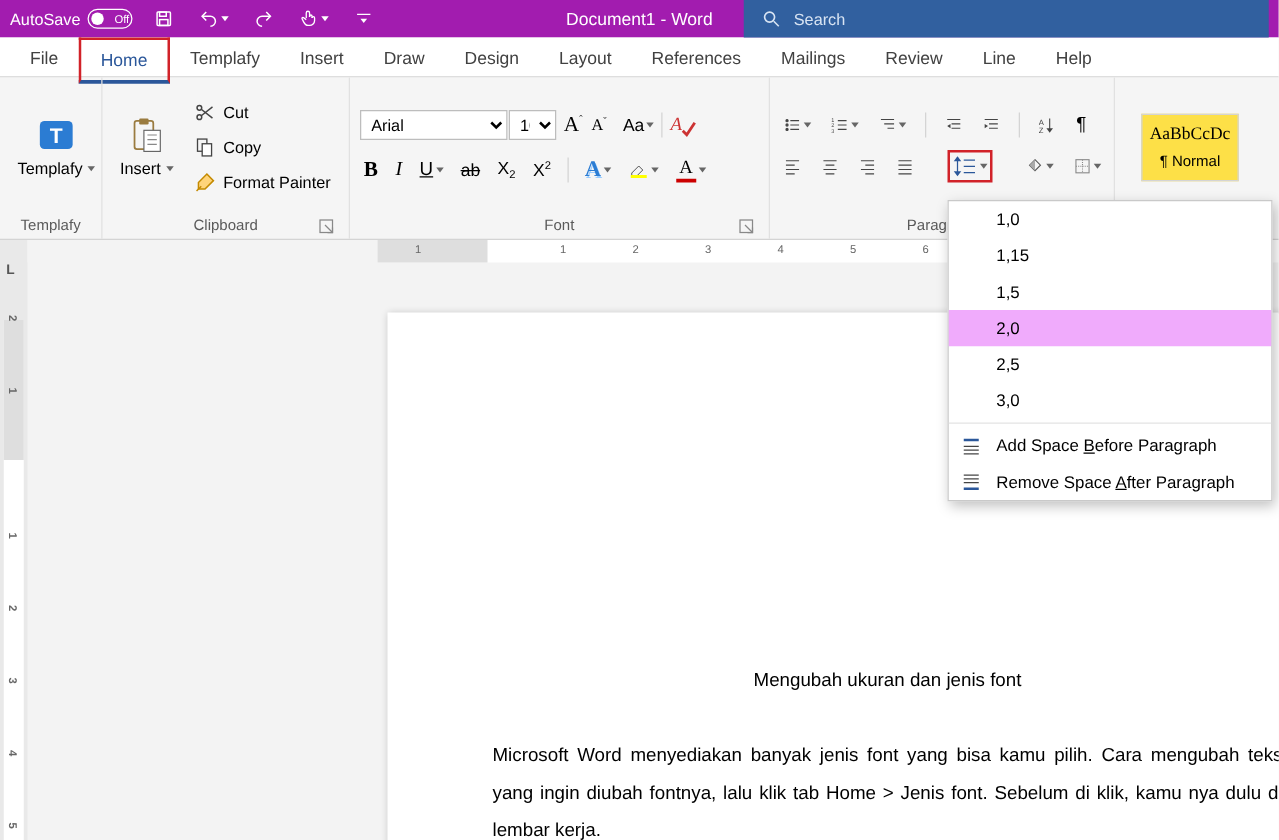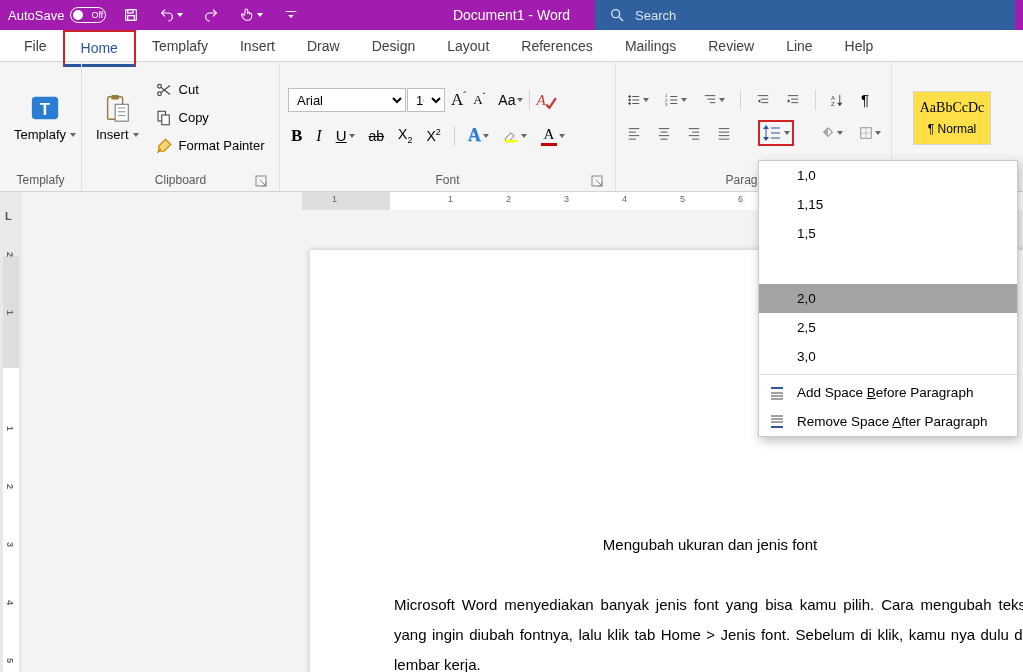--- a/index.html
+++ b/index.html
@@ -58,21 +58,21 @@
 
 .linespacing-btn { border: 2px solid #d12229; padding: 2px 2px; display: inline-flex; align-items: center; }
 
 .styles-box { border: 1px solid #d4d4d4; background: #fde047; padding: 8px 6px; display: flex; flex-direction: column; align-items: center; gap: 6px; }
 .styles-preview { font-size: 14px; font-family: "Times New Roman"; }
 .styles-name { font-size: 12px; }
 
 
 .dropdown { position: absolute; left: 758px; top: 160px; width: 260px; background: #fff; border: 1px solid #c9c9c9; box-shadow: 2px 4px 10px rgba(0,0,0,0.25); z-index: 100; }
 .dropdown-item { padding: 7px 12px 7px 38px; font-size: 13.5px; position: relative; display:flex; align-items:center; gap:10px; }
-.dropdown-item.hover { background: #a3a3a3; margin-top: 36px; }
+.dropdown-item.hover { background: #f0abfc; }
 .dropdown-sep { height: 1px; background: #e3e3e3; margin: 3px 0; }
 .dropdown-item .mnemonic { text-decoration: underline; }
 .dropdown-icon { position: absolute; left: 10px; width: 16px; }
 
 
 .ruler-h { position: absolute; left: 22px; right: 0; top: 192px; height: 18px; background: #f3f3f3; display:flex; }
 .ruler-h-inner { margin-left: 280px; height: 18px; background: #fff; position: relative; flex:1; }
 .ruler-h-gray { position:absolute; left:0; top:0; height:18px; width:88px; background:#dedede; }
 .ruler-tick { position:absolute; top:2px; font-size:9px; color:#666; }
 .ruler-l { position: absolute; left: 0; top: 192px; width: 22px; bottom: 0; background: #e9e9e9; font-weight: bold; }

